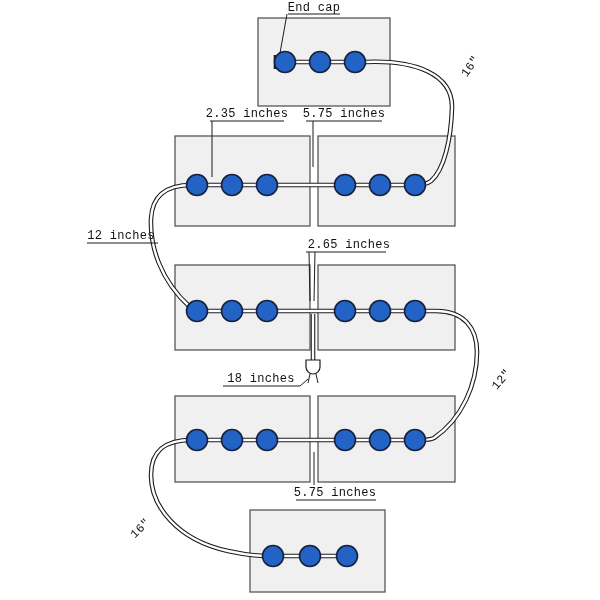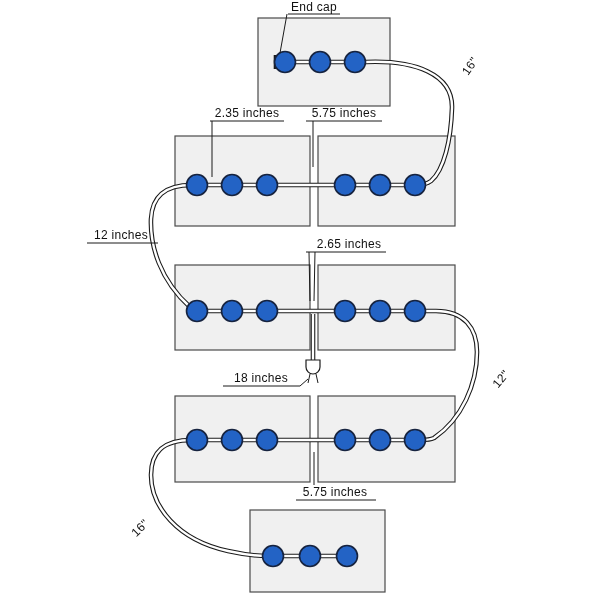--- a/index.html
+++ b/index.html
@@ -1,16 +1,16 @@
 <!DOCTYPE html>
 <html><head>
 <meta charset="utf-8">
 <style>
   html,body{margin:0;padding:0;background:#ffffff;}
-  .canvas{width:600px;height:600px;position:relative;font-family:Liberation Sans, sans-serif;}
+  .canvas{width:600px;height:600px;position:relative;font-family:Liberation Mono, monospace;}
   svg{display:block;}
   .panel{stroke:#4a4a4a;stroke-width:1.2;}
   .socket{stroke:#16233f;stroke-width:1.6;}
   .tube-outer{stroke:#1b1b1b;stroke-width:4.6;fill:none;}
   .tube-inner{stroke:#ffffff;stroke-width:2.4;fill:none;}
   .dim{stroke:#1b1b1b;stroke-width:1;fill:none;}
   .cap{stroke:#1b1b1b;stroke-width:2.6;}
   .plug{fill:#ffffff;stroke:#1b1b1b;stroke-width:1.2;}
   text{font-size:12px;fill:#111111;letter-spacing:0.3px;}
   .dim-label{text-anchor:middle;}

